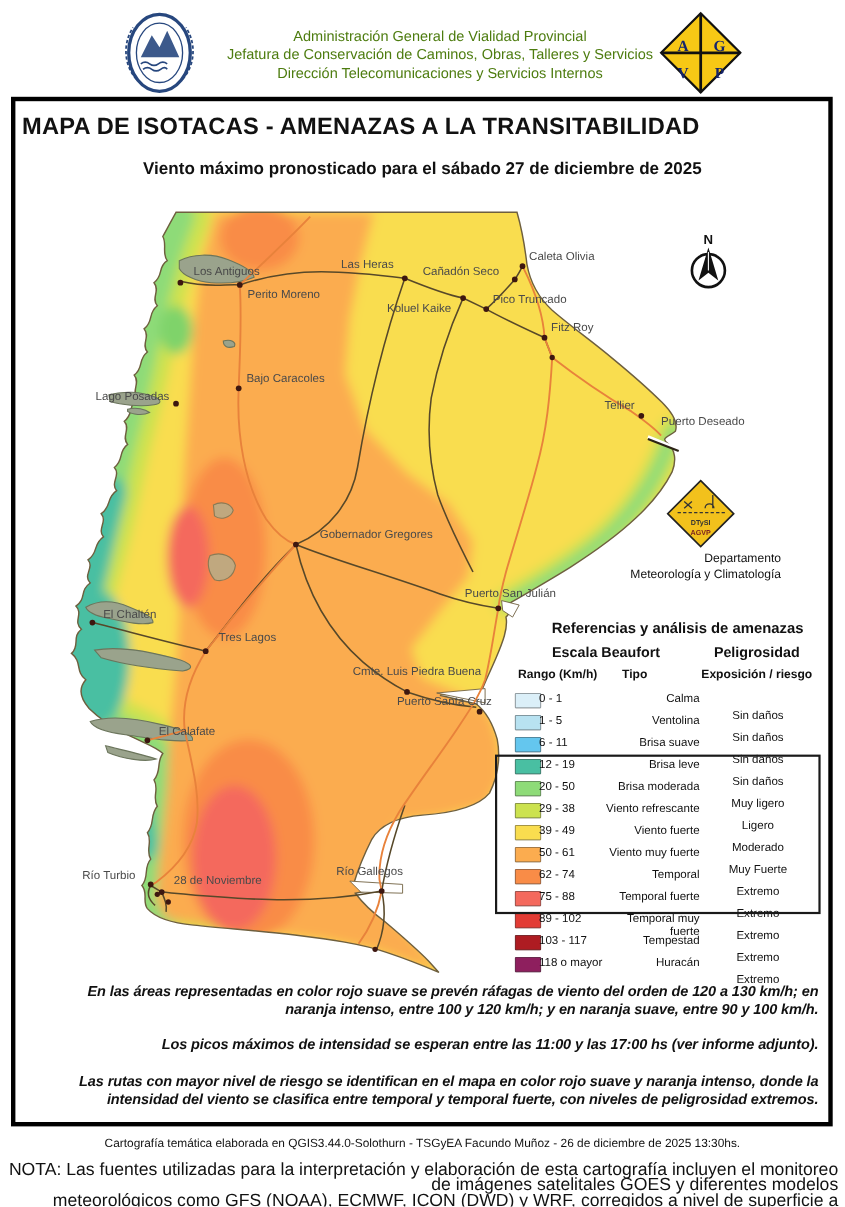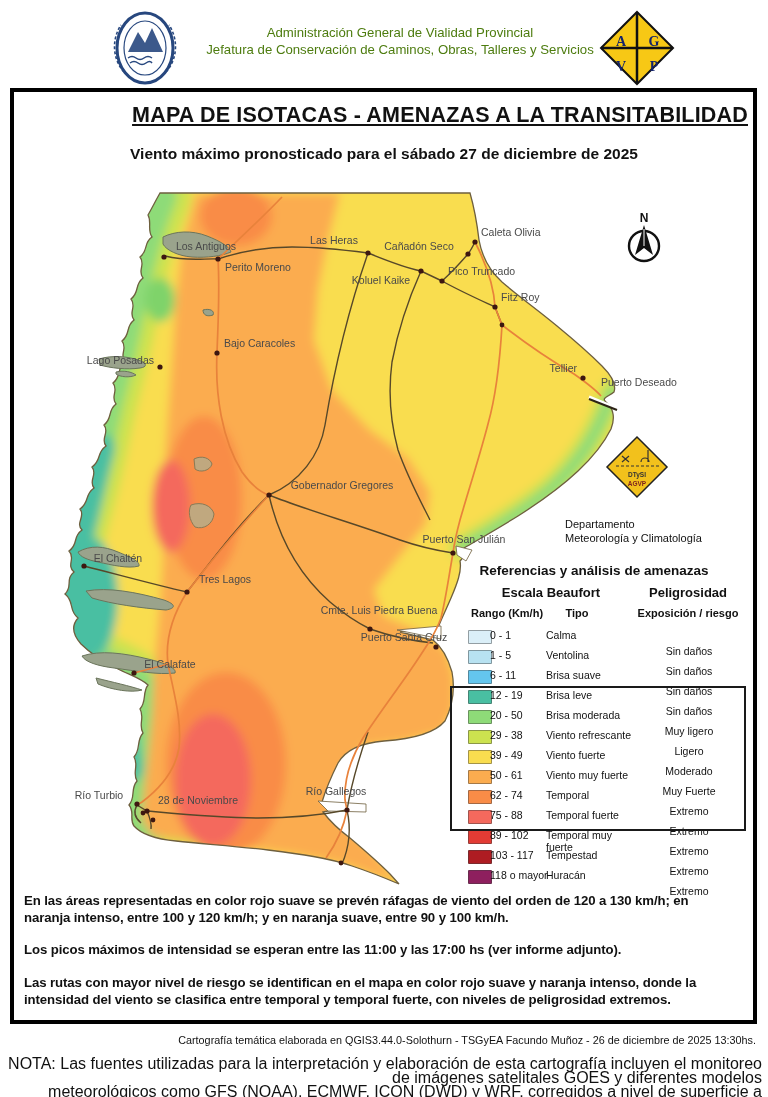--- a/index.html
+++ b/index.html
@@ -3,47 +3,47 @@
 <meta charset="utf-8">
 <style>
   html,body{margin:0;padding:0;background:#fff;}
   .page{position:relative;width:768px;height:1097px;background:#fff;overflow:hidden;
         font-family:"Liberation Sans",sans-serif;color:#111;}
   .abs{position:absolute;}
   
   .org-lines{left:150px;top:24px;width:500px;text-align:center;font-size:13.2px;line-height:17px;color:#4d7c0f;}
   
   .frame{left:10px;top:88px;width:739px;height:928px;border:4px solid #000;z-index:5;pointer-events:none;}
-  .map-title{left:20px;top:103px;width:728px;text-align:right;font-size:21.5px;font-weight:bold;letter-spacing:.2px;z-index:4;text-decoration:underline;}
+  .map-title{left:20px;top:103px;width:728px;text-align:left;font-size:21.5px;font-weight:bold;letter-spacing:.2px;z-index:4;}
   .map-subtitle{left:20px;top:145px;width:728px;text-align:center;font-size:15.5px;font-weight:bold;z-index:4;}
   svg.scene{left:0;top:0;z-index:1;}
   .town-label{font-size:10.5px;fill:#4a4a4a;}
   
   .legend{left:449px;top:563px;width:300px;height:332px;z-index:3;font-size:10.5px;}
-  .lg-title{position:absolute;left:0;top:0;width:290px;text-align:center;font-weight:bold;font-size:13.5px;}
+  .lg-title{position:absolute;left:0;top:0;width:290px;text-align:center;font-weight:bold;font-size:13.5px;padding-left:22px;}
   .lg-esc{position:absolute;left:0;top:22px;width:204px;text-align:center;font-weight:bold;font-size:13px;}
   .lg-pel{position:absolute;left:179px;top:22px;width:120px;text-align:center;font-weight:bold;font-size:13px;}
   .lg-rango{position:absolute;left:8px;top:44px;width:100px;text-align:center;font-weight:bold;font-size:11px;}
   .lg-tipo{position:absolute;left:90px;top:44px;width:76px;text-align:center;font-weight:bold;font-size:11px;}
   .lg-exp{position:absolute;left:169px;top:44px;width:140px;text-align:center;font-weight:bold;font-size:11px;}
   .lg-rows{position:absolute;left:0;top:63px;width:300px;}
   .lg-row{position:relative;height:20px;}
   .lg-sw{position:absolute;left:19px;top:4px;width:22px;height:12px;border:1px solid rgba(60,60,60,.45);border-radius:1px;}
   .lg-range{position:absolute;left:41px;top:3px;width:58px;text-align:left;}
-  .lg-type{position:absolute;left:97px;top:3px;width:90px;text-align:left;}
+  .lg-type{position:absolute;left:97px;top:3px;width:90px;text-align:right;}
   .lg-risk{position:absolute;left:187px;top:19px;width:106px;text-align:center;}
   .lg-box{position:absolute;left:1px;top:123px;width:292px;height:141px;border:2px solid #1a1a1a;pointer-events:none;}
   
-  .dept-caption{left:565px;top:518px;width:145px;text-align:left;font-size:11px;line-height:13.5px;white-space:pre-line;z-index:3;}
-  
-  .note{left:24px;width:720px;text-align:left;font-weight:bold;font-size:13.2px;line-height:16.5px;
-        white-space:pre-line;letter-spacing:-.1px;z-index:4;}
+  .dept-caption{left:565px;top:502px;width:145px;text-align:right;font-size:11px;line-height:13.5px;white-space:pre-line;z-index:3;}
+  
+  .note{left:24px;width:720px;text-align:right;font-weight:bold;font-size:13.2px;line-height:16.5px;
+        white-space:pre-line;letter-spacing:-.1px;z-index:4;font-style:italic;}
   .n1{top:893px;} .n2{top:942px;} .n3{top:975px;}
   
-  .credit{left:12px;top:1034px;width:744px;text-align:right;font-size:10.8px;z-index:4;}
+  .credit{left:12px;top:1034px;width:744px;text-align:center;font-size:10.8px;z-index:4;}
   .nota{left:6px;top:1057px;width:756px;text-align:right;font-size:16px;line-height:14px;white-space:pre-line;z-index:4;}
 </style>
 </head>
 <body>
 
 <div class="page">
 
   <svg class="scene abs" width="768" height="1097" viewBox="0 0 768 1097">
     <defs>
       <clipPath id="prov-clip">
@@ -208,20 +208,21 @@
       <path d="M622,462 l7,-6 M622,456 l7,6 M648,450 l0,12 M641,462 a4,4 0 1 1 8,0" fill="none" stroke="#333" stroke-width="1.2"></path>
       <path d="M616,466 L660,466" stroke="#333" stroke-width="1" stroke-dasharray="3,2"></path>
       <text x="637" y="477" text-anchor="middle" font-size="6.5" font-weight="bold" fill="#333">DTySI</text>
       <text x="637" y="486" text-anchor="middle" font-size="6.5" font-weight="bold" fill="#7a1f1f">AGVP</text>
     </g>
   </svg>
 
   <div class="abs org-lines">
     <div>Administración General de Vialidad Provincial</div>
     <div>Jefatura de Conservación de Caminos, Obras, Talleres y Servicios</div>
+    <div>Dirección Telecomunicaciones y Servicios Internos</div>
   </div>
 
   <div class="abs frame"></div>
   <div class="abs map-title">MAPA DE ISOTACAS - AMENAZAS A LA TRANSITABILIDAD</div>
   <div class="abs map-subtitle">Viento máximo pronosticado para el sábado 27 de diciembre de 2025</div>
 
   <div class="abs legend">
     <div class="lg-title">Referencias y análisis de amenazas</div>
     <div class="lg-esc">Escala Beaufort</div>
     <div class="lg-pel">Peligrosidad</div>

